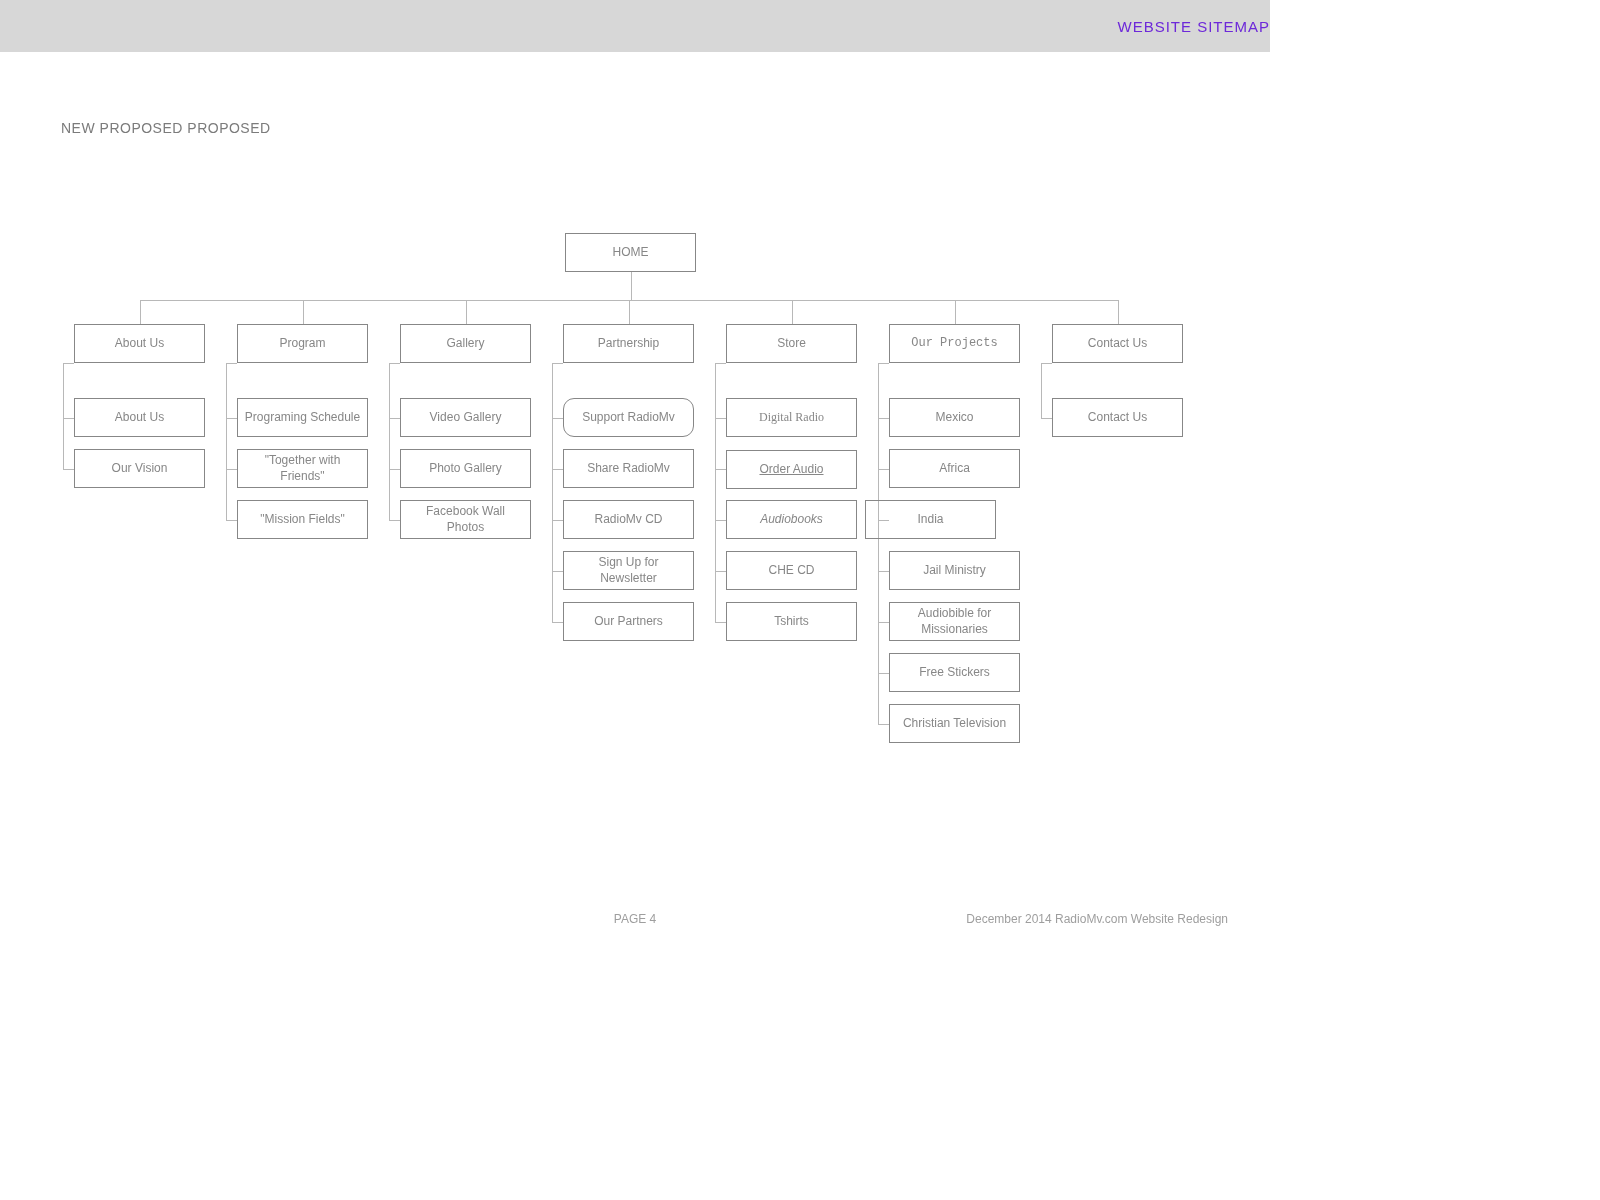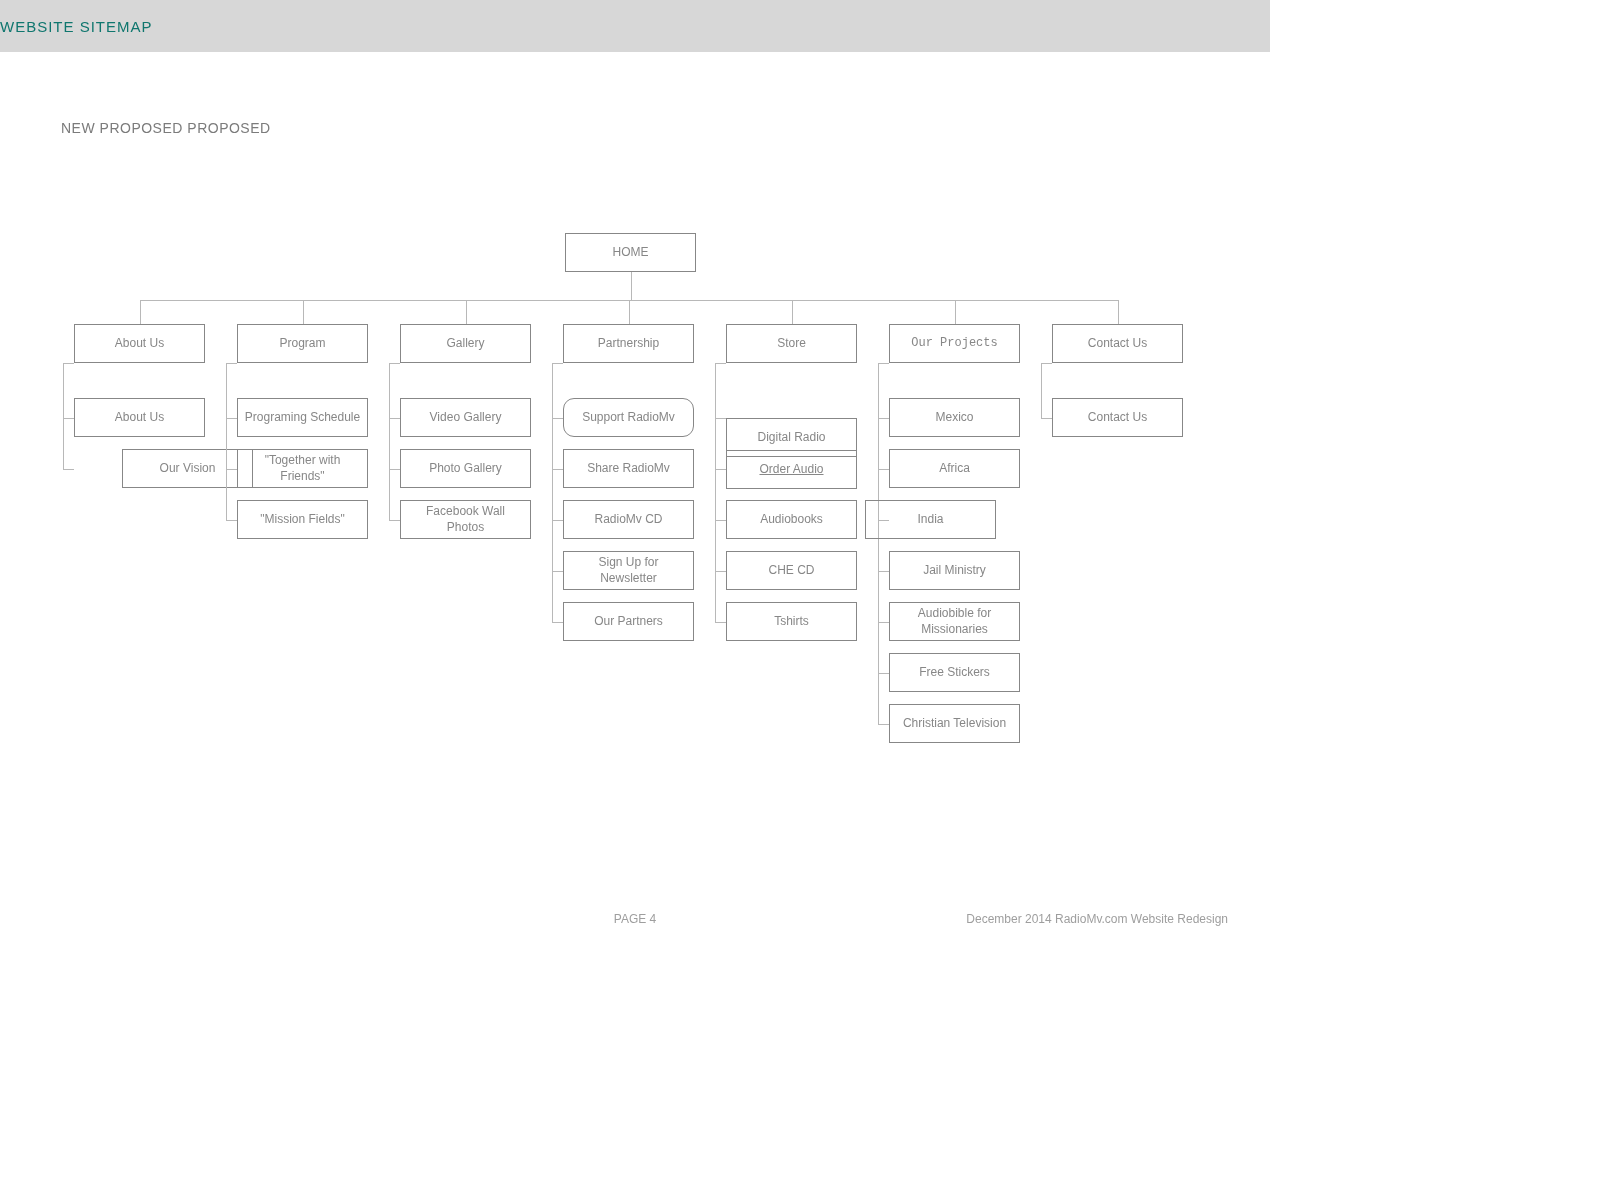--- a/index.html
+++ b/index.html
@@ -11,24 +11,24 @@
       width: 1270px;
       height: 953px;
       position: relative;
       overflow: hidden;
     }
     .header-bar {
       background: #d7d7d7;
       height: 52px;
       display: flex;
       align-items: center;
-      justify-content: flex-start;
+      justify-content: flex-end;
       font-size: 15px;
       letter-spacing: 1px;
-      color: #0f766e;
+      color: #6d28d9;
     }
     .subtitle {
       position: absolute;
       top: 120px;
       left: 61px;
       font-size: 14px;
       letter-spacing: 0.5px;
       color: #7b7b7b;
     }
     .footer-left {
@@ -80,21 +80,21 @@
     <div class="node" style="left: 565px; top: 233px;">HOME</div>
     <div class="line vline" style="left: 630.5px; top: 272px; height: 28px;"></div>
     <div class="line hline" style="left: 139.5px; top: 300px; width: 978px;"></div>
     <div class="line vline" style="left: 139.5px; top: 300px; height: 24px;"></div>
     <div class="node" style="left: 74px; top: 324px;">About Us</div>
     <div class="line vline" style="left: 63px; top: 363px; height: 105.5px;"></div>
     <div class="line hline" style="left: 63px; top: 363px; width: 11px;"></div>
     <div class="line hline" style="left: 63px; top: 417.5px; width: 11px;"></div>
     <div class="node" style="left: 74px; top: 398px;">About Us</div>
     <div class="line hline" style="left: 63px; top: 468.5px; width: 11px;"></div>
-    <div class="node" style="left: 74px; top: 449px; margin-left: 48px;">Our Vision</div>
+    <div class="node" style="left: 74px; top: 449px;">Our Vision</div>
     <div class="line vline" style="left: 302.5px; top: 300px; height: 24px;"></div>
     <div class="node" style="left: 237px; top: 324px;">Program</div>
     <div class="line vline" style="left: 226px; top: 363px; height: 156.5px;"></div>
     <div class="line hline" style="left: 226px; top: 363px; width: 11px;"></div>
     <div class="line hline" style="left: 226px; top: 417.5px; width: 11px;"></div>
     <div class="node" style="left: 237px; top: 398px;">Programing Schedule</div>
     <div class="line hline" style="left: 226px; top: 468.5px; width: 11px;"></div>
     <div class="node" style="left: 237px; top: 449px;">"Together with Friends"</div>
     <div class="line hline" style="left: 226px; top: 519.5px; width: 11px;"></div>
     <div class="node" style="left: 237px; top: 500px;">"Mission Fields"</div>
@@ -120,25 +120,25 @@
     <div class="node" style="left: 563px; top: 500px;">RadioMv CD</div>
     <div class="line hline" style="left: 552px; top: 570.5px; width: 11px;"></div>
     <div class="node" style="left: 563px; top: 551px;">Sign Up for Newsletter</div>
     <div class="line hline" style="left: 552px; top: 621.5px; width: 11px;"></div>
     <div class="node" style="left: 563px; top: 602px;">Our Partners</div>
     <div class="line vline" style="left: 791.5px; top: 300px; height: 24px;"></div>
     <div class="node" style="left: 726px; top: 324px;">Store</div>
     <div class="line vline" style="left: 715px; top: 363px; height: 258.5px;"></div>
     <div class="line hline" style="left: 715px; top: 363px; width: 11px;"></div>
     <div class="line hline" style="left: 715px; top: 417.5px; width: 11px;"></div>
-    <div class="node" style="left: 726px; top: 418px;">Digital Radio</div>
+    <div class="node" style="left: 726px; top: 398px; font-family: Liberation Serif, serif;">Digital Radio</div>
     <div class="line hline" style="left: 715px; top: 468.5px; width: 11px;"></div>
     <div class="node" style="left: 726px; top: 450px; text-decoration: underline;">Order Audio</div>
     <div class="line hline" style="left: 715px; top: 519.5px; width: 11px;"></div>
-    <div class="node" style="left: 726px; top: 500px;">Audiobooks</div>
+    <div class="node" style="left: 726px; top: 500px; font-style: italic;">Audiobooks</div>
     <div class="line hline" style="left: 715px; top: 570.5px; width: 11px;"></div>
     <div class="node" style="left: 726px; top: 551px;">CHE CD</div>
     <div class="line hline" style="left: 715px; top: 621.5px; width: 11px;"></div>
     <div class="node" style="left: 726px; top: 602px;">Tshirts</div>
     <div class="line vline" style="left: 954.5px; top: 300px; height: 24px;"></div>
     <div class="node" style="left: 889px; top: 324px; font-family: Liberation Mono, monospace;">Our Projects</div>
     <div class="line vline" style="left: 878px; top: 363px; height: 360.5px;"></div>
     <div class="line hline" style="left: 878px; top: 363px; width: 11px;"></div>
     <div class="line hline" style="left: 878px; top: 417.5px; width: 11px;"></div>
     <div class="node" style="left: 889px; top: 398px;">Mexico</div>

